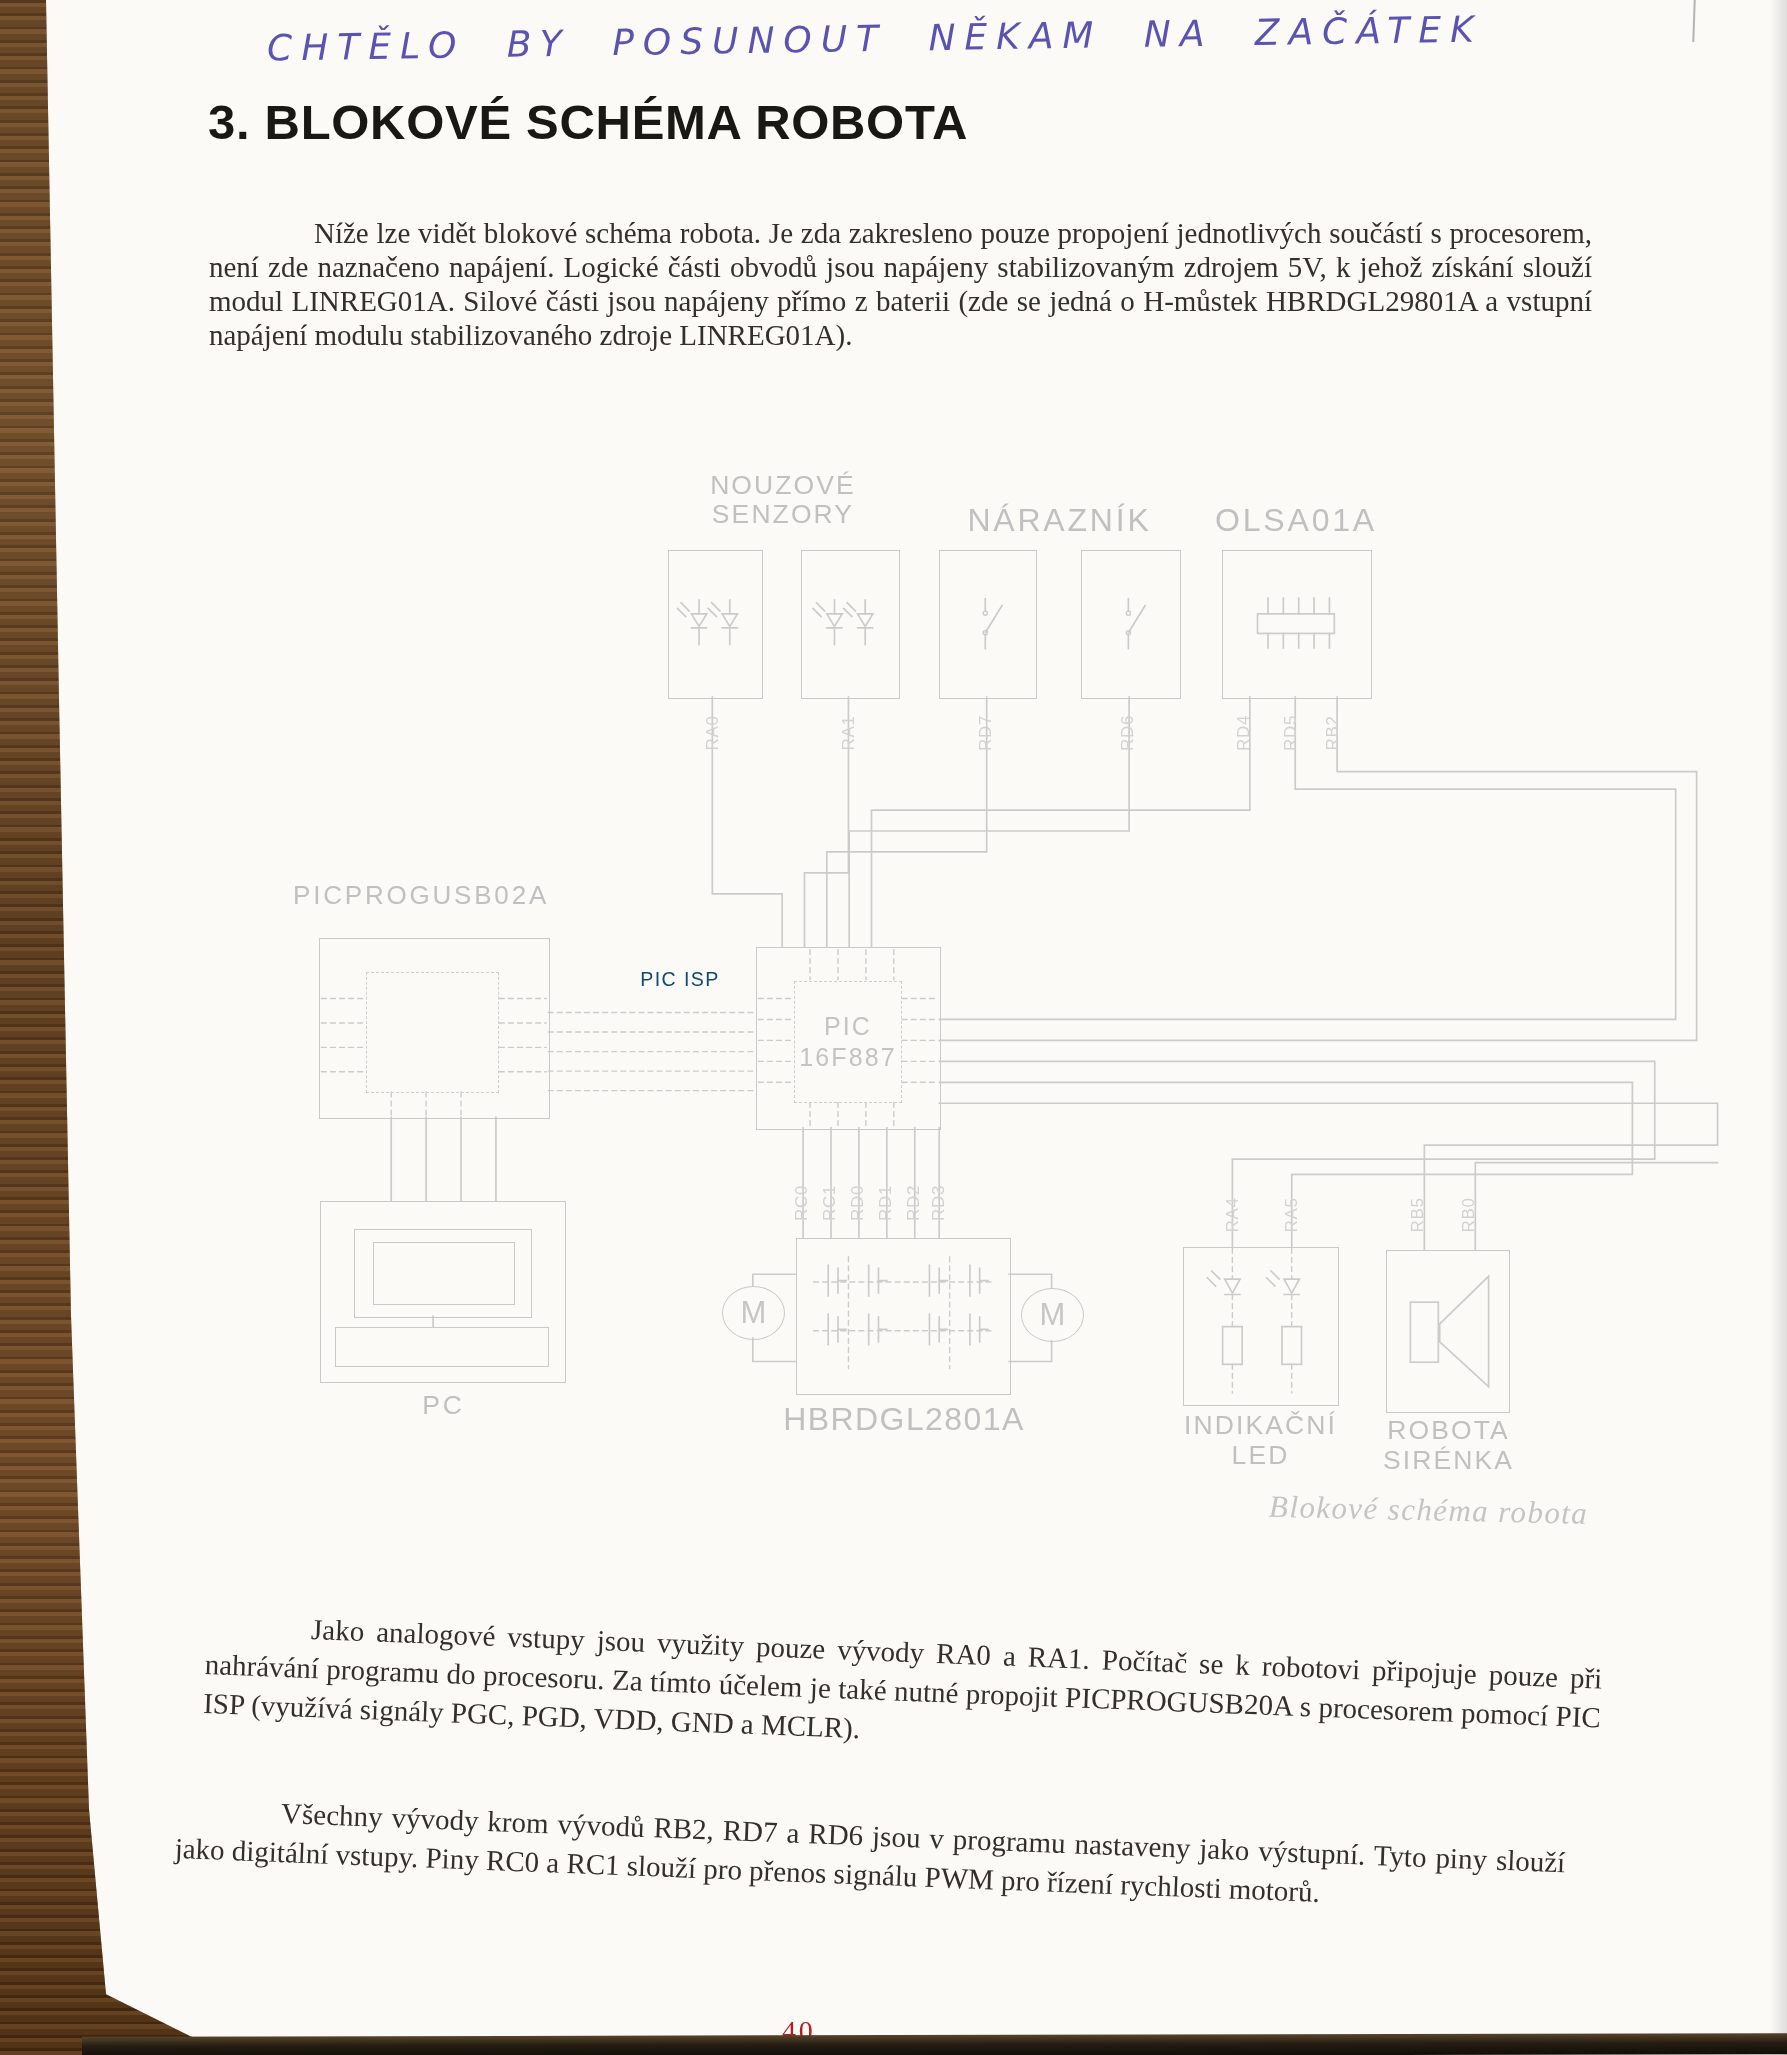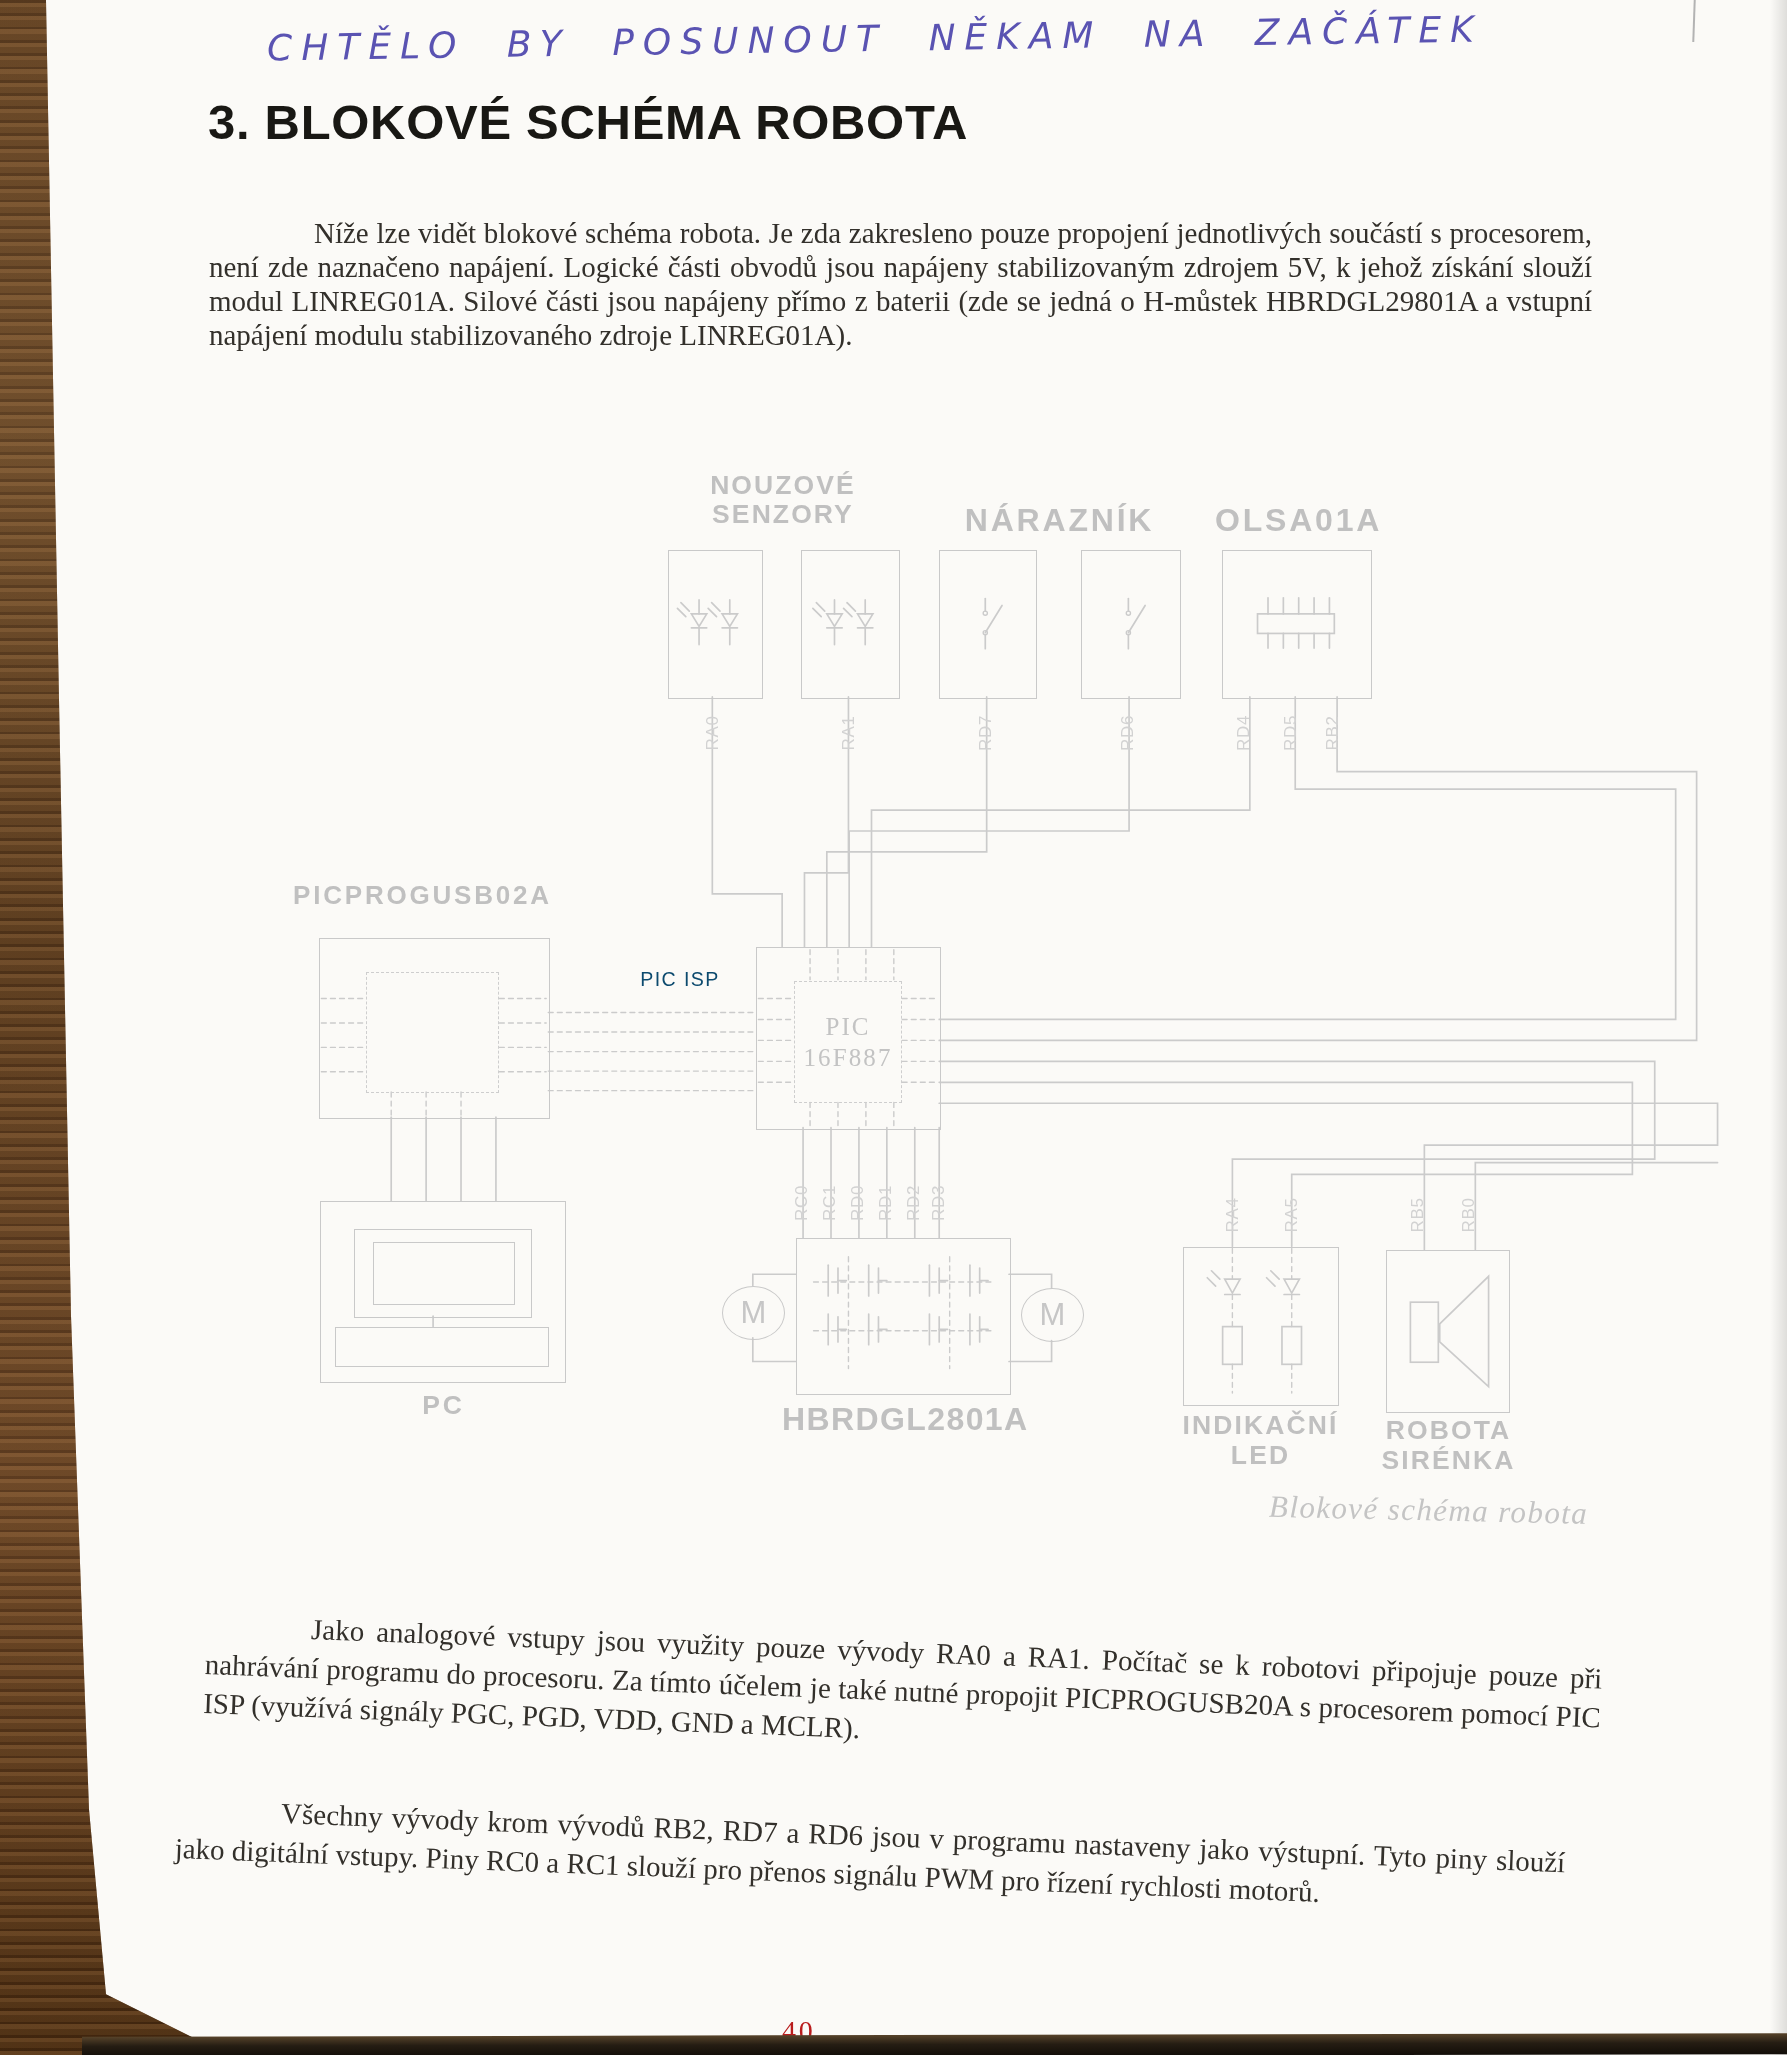--- a/index.html
+++ b/index.html
@@ -57,26 +57,26 @@
   .wires{position:absolute;inset:0;}
   .wires line,.wires polyline,.wires polygon,.wires rect,.wires path{
     stroke:#cbcbcb;fill:none;stroke-width:2.4;stroke-linecap:round;
   }
   .wires .dsh{stroke-dasharray:7 6;stroke-width:2;}
   .wires circle{stroke:#cbcbcb;fill:none;stroke-width:2;}
   .dbox{position:absolute;border:1.7px solid #c9c9c9;background:transparent;}
   .dbox.dotted{border:1.4px dashed #cecece;}
   .dlabel{
     position:absolute;font-family:"Liberation Sans",sans-serif;color:#c0c0c0;
-    text-align:center;line-height:1.12;white-space:nowrap;font-weight:bold;
+    text-align:center;line-height:1.12;white-space:nowrap;
   }
   .dlabel-lg{font-size:32px;letter-spacing:2.8px;}
   .dlabel-md{font-size:26.5px;letter-spacing:2.1px;}
   .pic-inner{display:flex;flex-direction:column;align-items:center;justify-content:center;
-    font-family:Liberation Serif, serif;color:#c3c3c3;font-size:25px;letter-spacing:2.1px;line-height:1.25;}
+    font-family:Liberation Sans, sans-serif;color:#c3c3c3;font-size:25px;letter-spacing:2.1px;line-height:1.25;}
   .mcirc{
     position:absolute;width:61px;height:52px;border:1.7px solid #c9c9c9;border-radius:50%;
     display:flex;align-items:center;justify-content:center;
     font-family:"Liberation Sans",sans-serif;font-size:31px;color:#c6c6c6;
   }
   .pin{
     position:absolute;width:17px;height:56px;display:flex;align-items:center;justify-content:center;
   }
   .pin span{
     transform:rotate(-90deg);white-space:nowrap;

